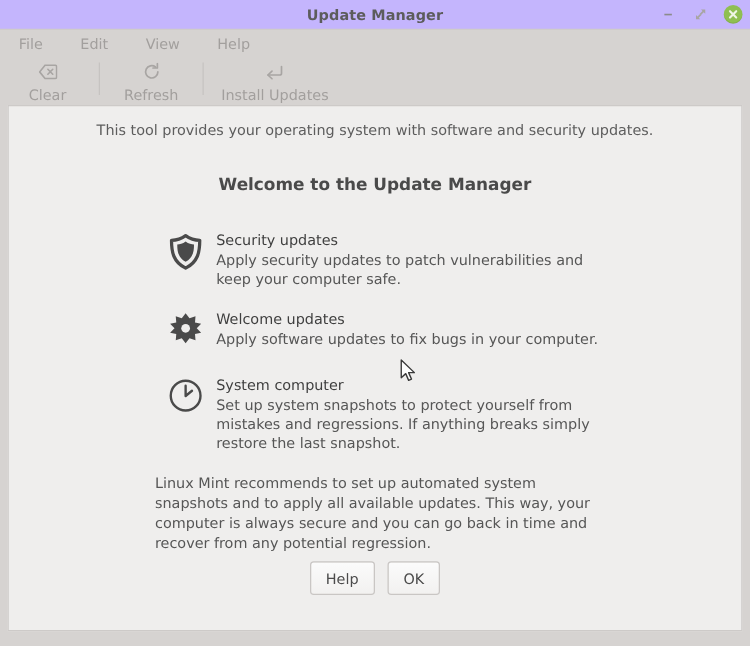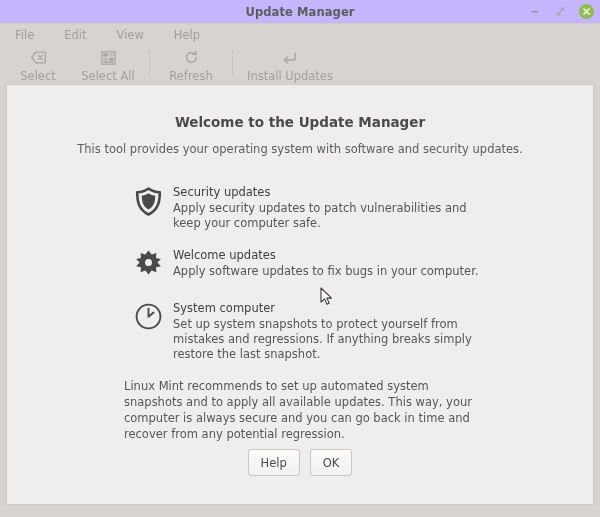--- a/index.html
+++ b/index.html
@@ -274,36 +274,23 @@
 
   <div id="toolbar">
 
     <div class="tool-btn">
       <div class="tool-icon">
         <svg width="15" height="13" viewBox="0 0 15 13">
           <path d="M5 1.2 H13.3 a1 1 0 0 1 1 1 V10.8 a1 1 0 0 1 -1 1 H5 L0.7 6.5 Z" fill="none" stroke="#a8a5a3" stroke-width="1.3"></path>
           <path d="M7.3 4.4 L11.2 8.4 M11.2 4.4 L7.3 8.4" stroke="#a8a5a3" stroke-width="1.3" stroke-linecap="round"></path>
         </svg>
       </div>
-      <div class="tool-label">Select</div>
-    </div>
-
-    <div class="tool-btn">
-      <div class="tool-icon">
-        <svg width="15" height="14" viewBox="0 0 15 14">
-          <rect x="0.8" y="0.8" width="13.4" height="12.4" fill="none" stroke="#a8a5a3" stroke-width="1.2"></rect>
-          <rect x="2.3" y="2.3" width="4.6" height="3.1" fill="#a8a5a3"></rect>
-          <rect x="8.2" y="2.3" width="4.6" height="3.1" fill="#bdbab8"></rect>
-          <rect x="2.3" y="6.6" width="4.6" height="3.1" fill="#bdbab8"></rect>
-          <rect x="8.2" y="6.6" width="4.6" height="3.1" fill="#a8a5a3"></rect>
-          <rect x="2.3" y="10.3" width="10.5" height="1.6" fill="#a8a5a3"></rect>
-        </svg>
-      </div>
-      <div class="tool-label">Select All</div>
-    </div>
+      <div class="tool-label">Clear</div>
+    </div>
+
 
     <div class="tool-sep"></div>
 
     <div class="tool-btn">
       <div class="tool-icon">
         <svg width="15" height="15" viewBox="0 0 15 15">
           <path d="M12.3 7.5 a4.9 4.9 0 1 1 -1.9 -3.9" fill="none" stroke="#a8a5a3" stroke-width="1.35" stroke-linecap="round"></path>
           <path d="M11.9 0.9 L11.9 4.4 L8.4 4.4" fill="none" stroke="#a8a5a3" stroke-width="1.35" stroke-linecap="round" stroke-linejoin="round"></path>
         </svg>
       </div>
@@ -319,22 +306,22 @@
           <path d="M5.6 5.9 L2.3 9.0 L5.6 12.0" fill="none" stroke="#a8a5a3" stroke-width="1.35" stroke-linecap="round" stroke-linejoin="round"></path>
         </svg>
       </div>
       <div class="tool-label">Install Updates</div>
     </div>
 
   </div>
 
   <div id="content">
 
+    <div id="welcome-sub">This tool provides your operating system with software and security updates.</div>
     <div id="welcome-title">Welcome to the Update Manager</div>
-    <div id="welcome-sub">This tool provides your operating system with software and security updates.</div>
 
     <div class="feature-list">
 
       <div class="feature">
         <div class="feature-icon">
           <svg width="27" height="29" viewBox="0 0 27 29">
             <path d="M13.5 1.5 C9.5 4.4 5.3 5.2 2.2 5.2 C2.2 14.5 3.6 22.6 13.5 27.5
                      C23.4 22.6 24.8 14.5 24.8 5.2 C21.7 5.2 17.5 4.4 13.5 1.5 Z" fill="none" stroke="#4a4a4a" stroke-width="2.6" stroke-linejoin="round"></path>
             <path d="M13.5 6.2 C11.2 8.0 8.7 8.5 6.8 8.5 C6.8 14.3 7.7 19.3 13.5 22.4
                      C19.3 19.3 20.2 14.3 20.2 8.5 C18.3 8.5 15.8 8.0 13.5 6.2 Z" fill="#4a4a4a"></path>

